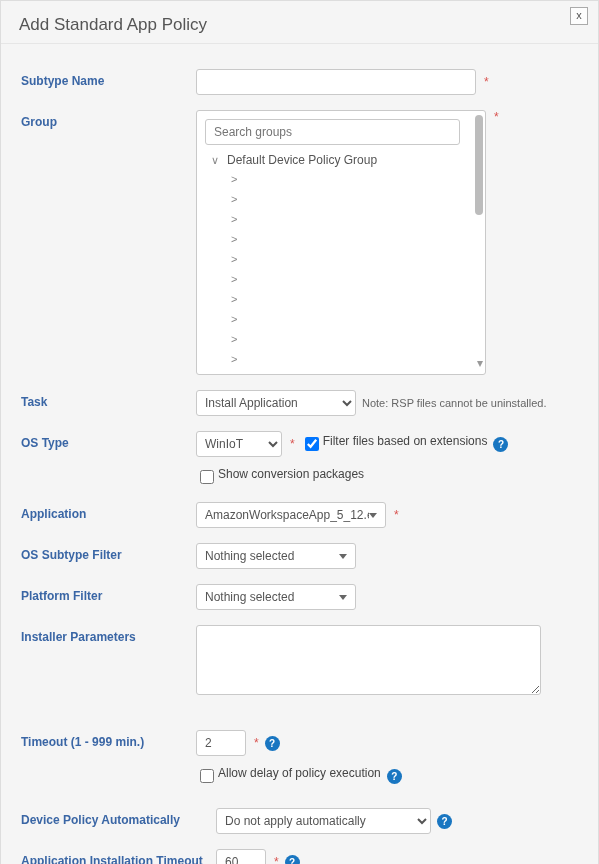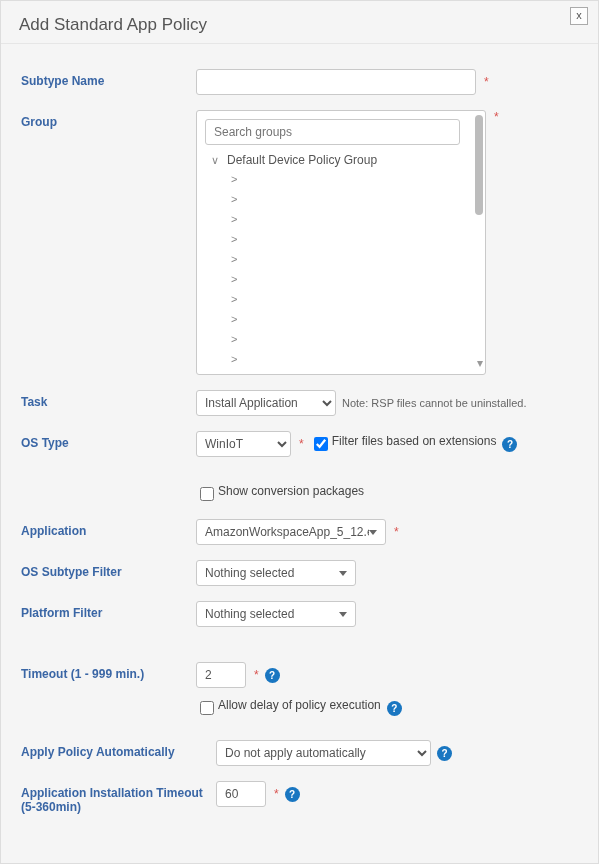--- a/index.html
+++ b/index.html
@@ -235,45 +235,45 @@
           </div>
           <div class="scroll-down">▾</div>
         </div>
         <span class="required">*</span>
       </div>
     </div>
 
     <div class="row">
       <div class="label">Task</div>
       <div class="control">
-        <select style="width:140px">
+        <select style="width:160px">
           <option>Install Application</option>
         </select>
         <span class="note">
           <b>Note:</b><span> RSP files cannot be uninstalled.</span>
         </span>
       </div>
     </div>
 
     <div class="row">
       <div class="label">OS Type</div>
       <div class="control">
-        <select style="width:95px">
+        <select style="width:86px">
           <option>WinIoT</option>
         </select>
         <span class="required">*</span>
         <label class="checkbox-wrap">
           <input type="checkbox" id="cb-filter" checked="" style="">
           <span>Filter files based on extensions</span>
         </label>
         <span class="help-icon">?</span>
       </div>
     </div>
 
-    <div class="row" style="margin-top:27px">
+    <div class="row" style="margin-top:10px">
       <div class="label"></div>
       <div class="control">
         <label class="checkbox-wrap">
           <input type="checkbox" id="cb-conv" style="">
           <span>Show conversion packages</span>
         </label>
       </div>
     </div>
 
     <div class="row">
@@ -300,20 +300,26 @@
     <div class="row">
       <div class="label">Platform Filter</div>
       <div class="control">
         <div class="select-like" style="width:160px">
           <span>Nothing selected</span>
           <span class="caret-down"></span>
         </div>
       </div>
     </div>
 
+    <div class="row">
+      <div class="label">Installer Parameters</div>
+      <div class="control">
+        <textarea style=""></textarea>
+      </div>
+    </div>
 
     <div class="row" style="margin-top:35px">
       <div class="label">Timeout (1 - 999 min.)</div>
       <div class="control">
         <input type="text" class="narrow" value="2" style="">
         <span class="required">*</span>
         <span class="help-icon">?</span>
       </div>
     </div>
 
@@ -322,21 +328,21 @@
       <div class="control">
         <label class="checkbox-wrap">
           <input type="checkbox" id="cb-delay" style="">
           <span>Allow delay of policy execution</span>
         </label>
         <span class="help-icon">?</span>
       </div>
     </div>
 
     <div class="row" style="margin-top:22px">
-      <div class="label" style="width:195px">Apply Policy Automatically</div>
+      <div class="label" style="width:195px">Device Policy Automatically</div>
       <div class="control">
         <select style="width:215px">
           <option>Do not apply automatically</option>
         </select>
         <span class="help-icon">?</span>
       </div>
     </div>
 
     <div class="row">
       <div class="label" style="width:195px">Application Installation Timeout (5-360min)</div>

